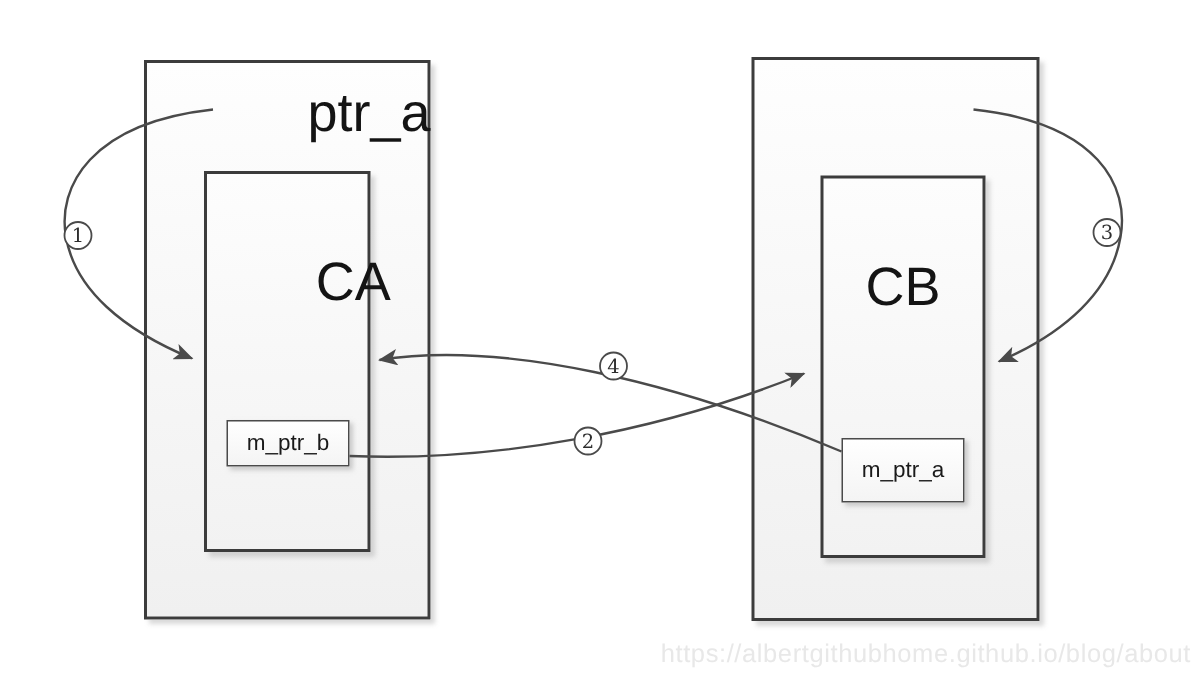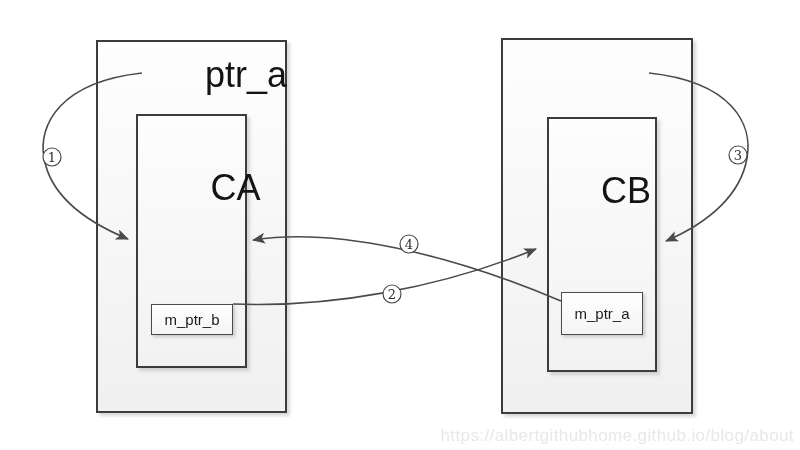--- a/index.html
+++ b/index.html
@@ -22,34 +22,34 @@
   }
   .class-left{left:136px;top:114px;width:111px;height:254px;}
   .class-right{left:547px;top:117px;width:110px;height:255px;}
   .member-box{
     border:1px solid #4a4a4a;
     background:linear-gradient(180deg,#ffffff 0%,#f4f4f4 100%);
     box-shadow:2px 2px 3px rgba(160,160,160,0.5);
     display:flex;align-items:center;justify-content:center;
     font-size:15px;color:#1a1a1a;
   }
-  .member-left{left:151px;top:304px;width:82px;height:31px;}
+  .member-left{left:151px;top:280px;width:82px;height:31px;}
   .member-right{left:561px;top:292px;width:82px;height:43px;}
   .pointer-label{
     position:absolute;text-align:center;font-size:36px;line-height:1;
     color:#141414;
   }
   .pointer-left{left:96px;top:57px;width:191px;text-align:right;}
   .pointer-right{left:501px;top:55px;width:192px;}
   .class-label{
     position:absolute;text-align:center;font-size:36px;line-height:1;
     color:#141414;
   }
   .classlbl-left{left:136px;top:170px;width:111px;padding-left:44px;}
-  .classlbl-right{left:547px;top:173px;width:110px;margin-left:24px;}
+  .classlbl-right{left:547px;top:173px;width:110px;}
   .arrow-layer{position:absolute;left:0;top:0;pointer-events:none;}
   .circled-num{
     font-family:"DejaVu Serif","Liberation Serif",serif;
     font-size:13px;fill:#2e2e2e;
   }
   .watermark{
     position:absolute;right:6px;bottom:4px;
     font-size:17px;letter-spacing:0.4px;color:#e8e8e8;
   }
 </style>

